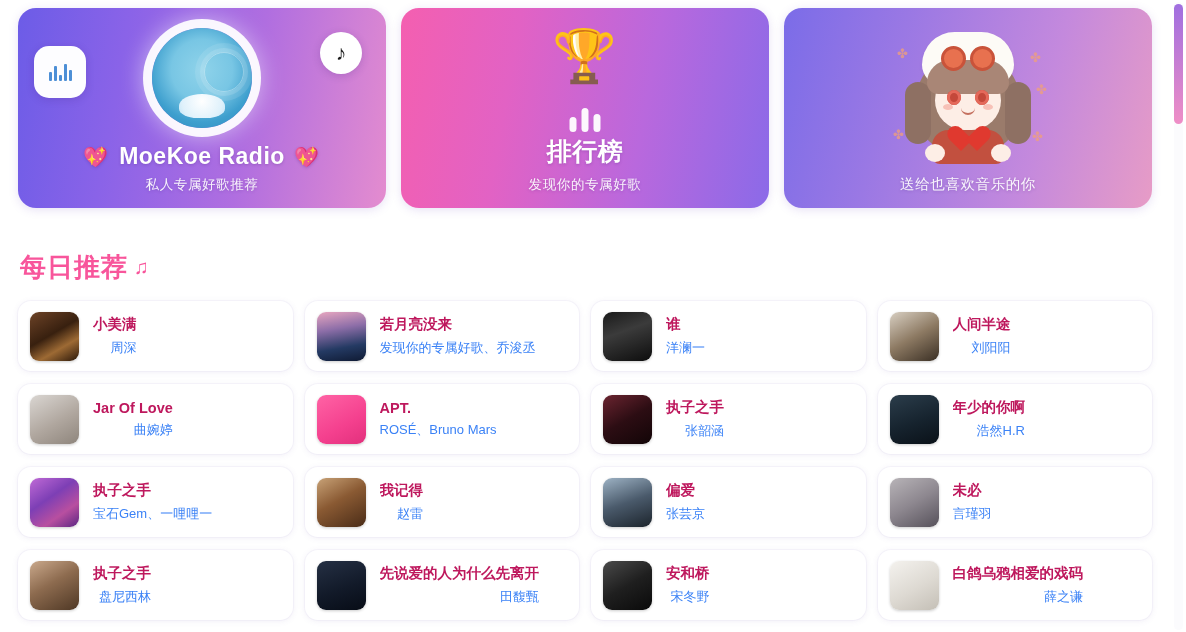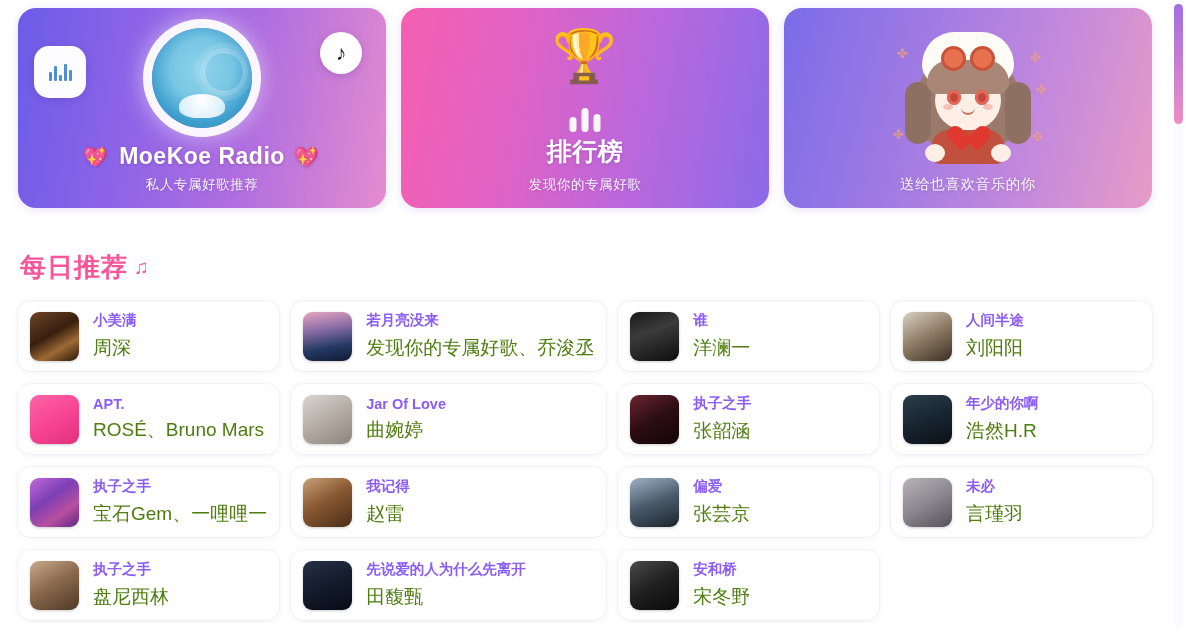--- a/index.html
+++ b/index.html
@@ -252,34 +252,35 @@
   .cover {
     width: 49px; height: 49px;
     border-radius: 9px;
     flex: none;
     background-size: cover;
     background-position: center;
     box-shadow: 0 1px 3px rgba(0,0,0,.2);
   }
   .meta { min-width: 0; overflow: hidden; }
   .song-name {
-    color: #8b5cf6;
+    color: #be185d;
     font-size: 14.5px;
     font-weight: bold;
     white-space: nowrap;
     overflow: hidden;
     text-overflow: ellipsis;
     margin-bottom: 5px;
   }
   .song-artist {
-    color: #4d7c0f;
-    font-size: 19px;
+    color: #3b82f6;
+    font-size: 13px;
     white-space: nowrap;
     overflow: hidden;
     text-overflow: ellipsis;
+    text-align: right;
   }
 
   
   .scrollbar-track {
     position: absolute;
     right: 3px; top: 2px;
     width: 9px; height: 628px;
     background: #fbfbfd;
     border-radius: 5px;
   }
@@ -408,34 +409,34 @@
           </div>
         </div>
         <div class="song-card">
           <div class="cover cv-renjian"></div>
           <div class="meta">
             <div class="song-name">人间半途</div>
             <div class="song-artist">刘阳阳</div>
           </div>
         </div>
         <div class="song-card">
+          <div class="cover cv-jaroflove"></div>
+          <div class="meta">
+            <div class="song-name">Jar Of Love</div>
+            <div class="song-artist">曲婉婷</div>
+          </div>
+        </div>
+        <div class="song-card">
           <div class="cover cv-apt"></div>
           <div class="meta">
             <div class="song-name">APT.</div>
             <div class="song-artist">ROSÉ、Bruno Mars</div>
           </div>
         </div>
         <div class="song-card">
-          <div class="cover cv-jaroflove"></div>
-          <div class="meta">
-            <div class="song-name">Jar Of Love</div>
-            <div class="song-artist">曲婉婷</div>
-          </div>
-        </div>
-        <div class="song-card">
           <div class="cover cv-muse"></div>
           <div class="meta">
             <div class="song-name">执子之手</div>
             <div class="song-artist">张韶涵</div>
           </div>
         </div>
         <div class="song-card">
           <div class="cover cv-nianshao"></div>
           <div class="meta">
             <div class="song-name">年少的你啊</div>
@@ -482,20 +483,27 @@
           <div class="meta">
             <div class="song-name">先说爱的人为什么先离开</div>
             <div class="song-artist">田馥甄</div>
           </div>
         </div>
         <div class="song-card">
           <div class="cover cv-anheqiao"></div>
           <div class="meta">
             <div class="song-name">安和桥</div>
             <div class="song-artist">宋冬野</div>
+          </div>
+        </div>
+        <div class="song-card">
+          <div class="cover cv-baige"></div>
+          <div class="meta">
+            <div class="song-name">白鸽乌鸦相爱的戏码</div>
+            <div class="song-artist">薛之谦</div>
           </div>
         </div>
       </div>
 
   </div>
 
   <div class="scrollbar-track"></div>
   <div class="scrollbar-thumb"></div>
 </div>
 

